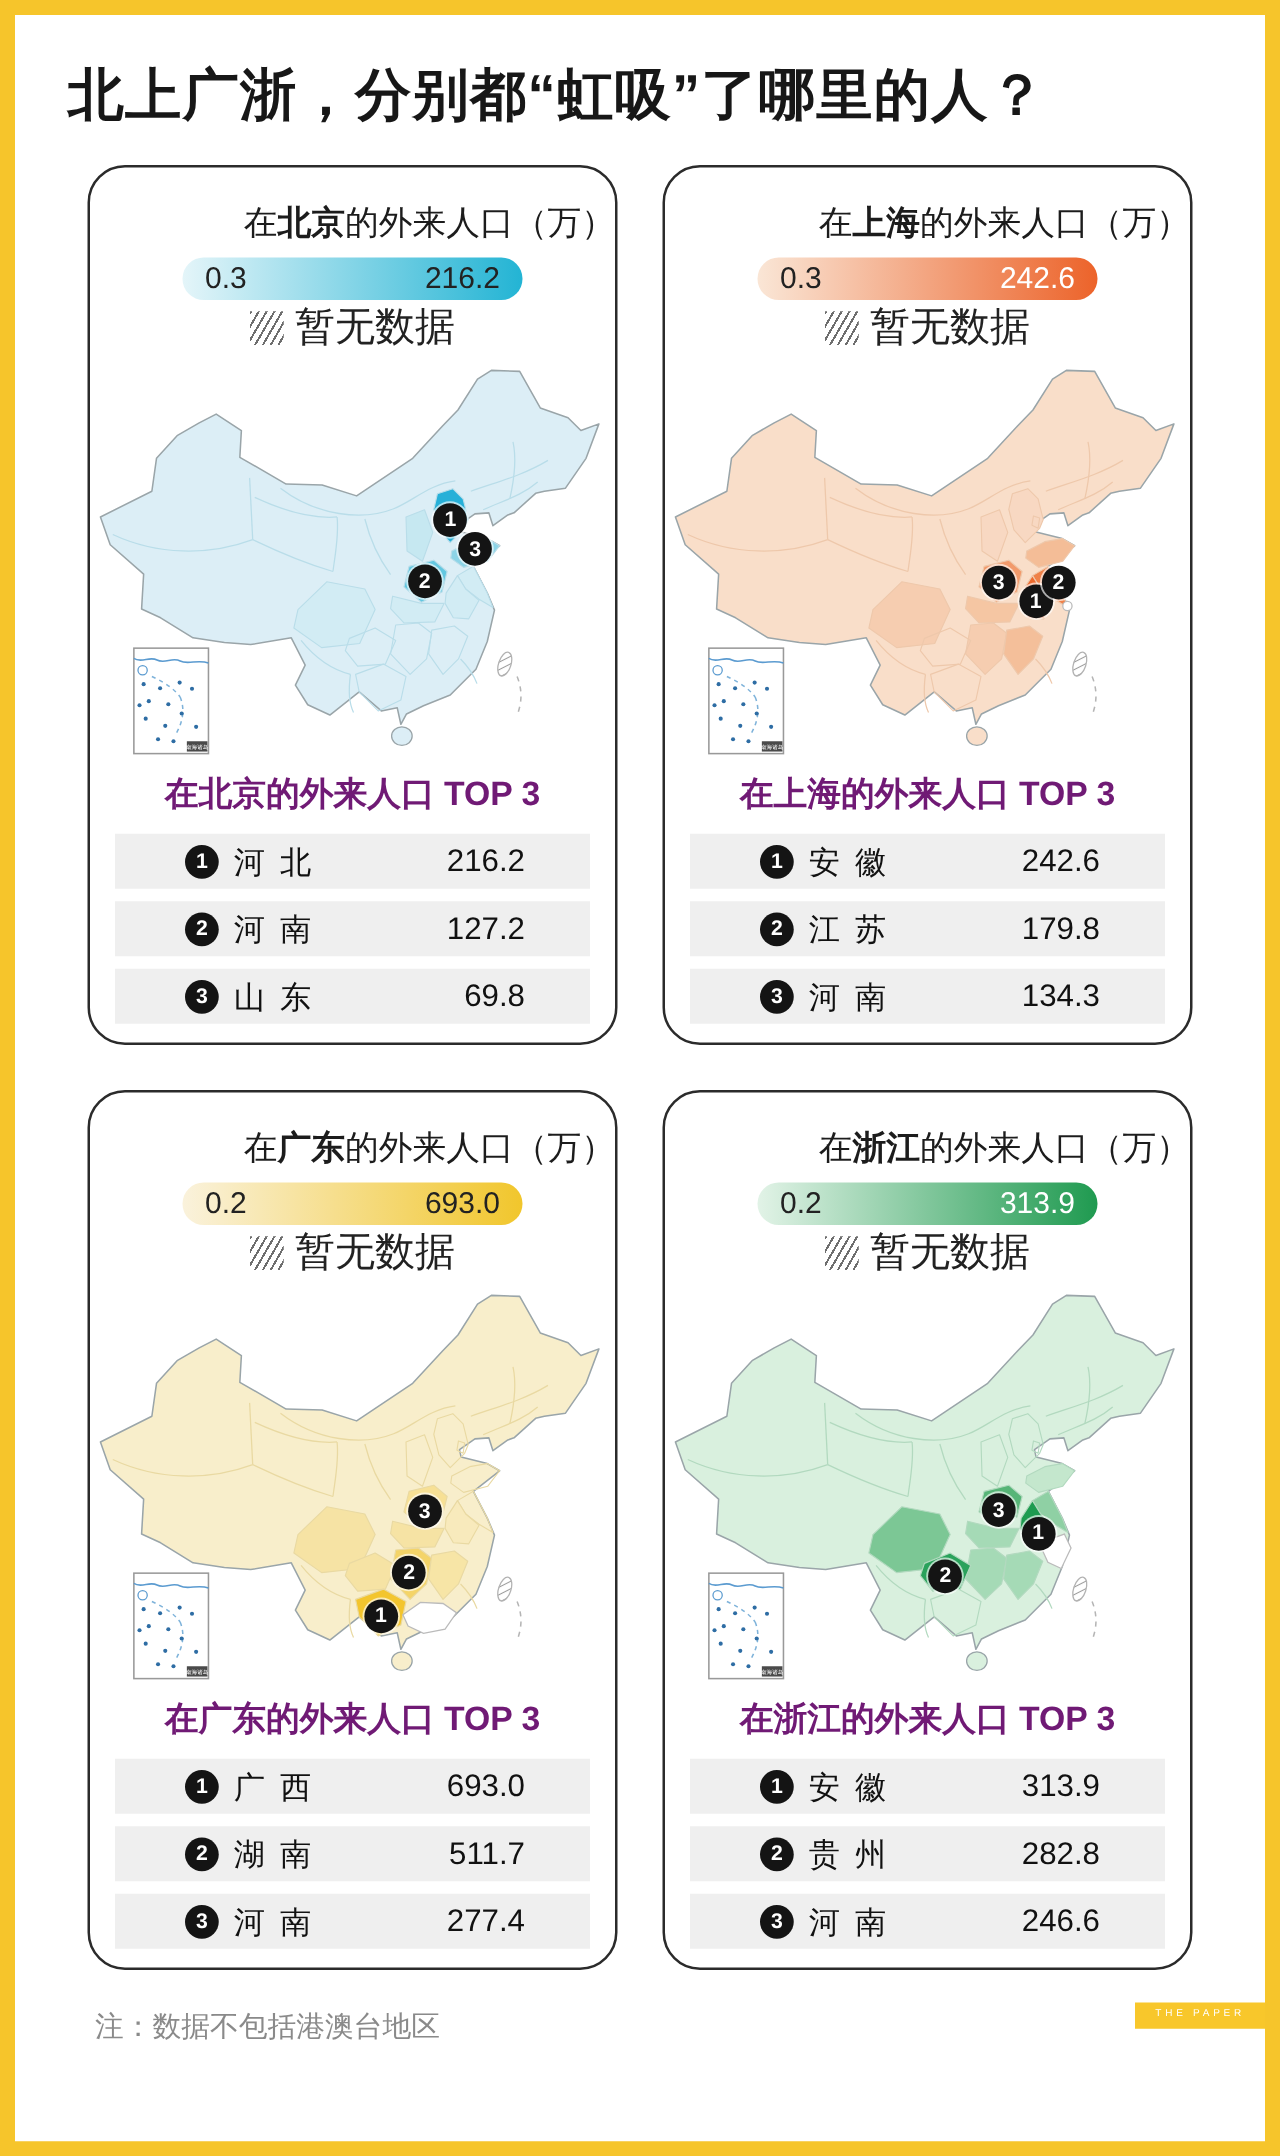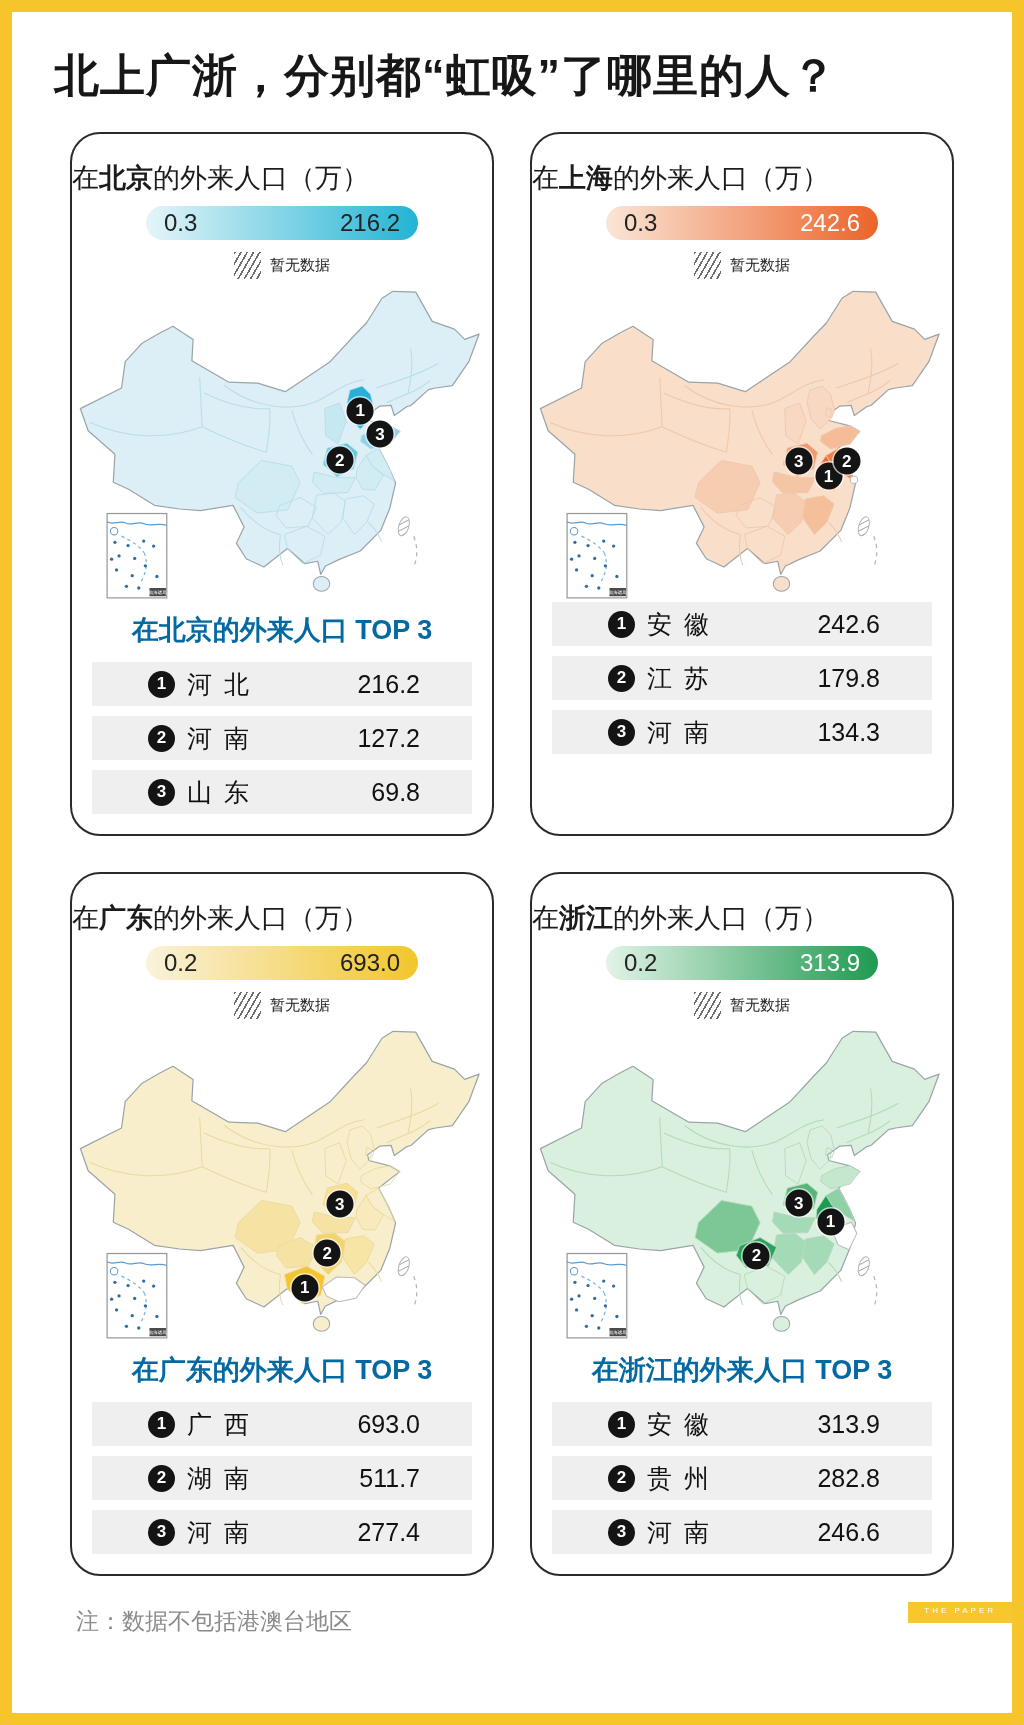--- a/index.html
+++ b/index.html
@@ -7,42 +7,42 @@
     width:1024px;height:1725px;box-sizing:border-box;
     background:#ffffff;border:12px solid #f6c52b;overflow:hidden;
     font-family:"Liberation Sans","DejaVu Sans",sans-serif;color:#171717;
   }
   h1{
     font-size:45px;font-weight:900;margin:34px 40px 26px 42px;
     letter-spacing:1px;color:#171717;
   }
   .panels{display:grid;grid-template-columns:424px 424px;column-gap:36px;row-gap:36px;justify-content:center;}
   .panel{border:2.5px solid #2b2b2b;border-radius:30px;height:700px;background:#fff;overflow:hidden;}
-  .panel h2{font-size:27px;font-weight:400;margin:26px 0 10px;text-align:left;color:#1c1c1c;}
+  .panel h2{font-size:27px;font-weight:400;margin:26px 0 10px;text-align:right;color:#1c1c1c;}
   .panel h2 b{font-weight:900;}
   .pill{
     width:272px;height:34px;margin:0 auto;border-radius:17px;
     display:flex;justify-content:space-between;align-items:center;
     padding:0 18px;box-sizing:border-box;font-size:24px;color:#222;
   }
   .p-sh .pill .max,.p-zj .pill .max{color:#fff;}
-  .nodata{font-size:15px;color:#222;display:flex;align-items:center;justify-content:center;gap:9px;margin-top:12px;}
+  .nodata{font-size:32px;color:#222;display:flex;align-items:center;justify-content:center;gap:9px;margin-top:0;}
   .hatch{
     width:27px;height:27px;display:inline-block;
     background:repeating-linear-gradient(120deg,#6e6e6e 0 1.6px,transparent 1.6px 5.4px);
   }
   .map{position:relative;width:412px;height:321px;margin:2px auto 0;}
   .map svg{width:100%;height:100%;display:block;}
   .marker{
     position:absolute;width:27px;height:27px;border-radius:50%;background:#141414;
     color:#fff;display:flex;align-items:center;justify-content:center;
     font-size:17px;font-weight:700;transform:translate(-50%,-50%);
     box-shadow:0 0 0 1.5px rgba(255,255,255,.65);
   }
-  .panel h3{font-size:27px;font-weight:800;margin:10px 0 14px;text-align:center;color:#0369a1;}
+  .panel h3{font-size:27px;font-weight:800;margin:10px 0 14px;text-align:center;color:#701a75;}
   .row{display:flex;align-items:center;height:44px;background:#efefef;margin:0 20px 10px;padding-left:56px;font-size:25px;color:#111;}
   .rankdot{
     width:27px;height:27px;border-radius:50%;background:#141414;color:#fff;
     display:flex;align-items:center;justify-content:center;font-size:17px;font-weight:700;flex:0 0 27px;
   }
   .prov{margin-left:12px;letter-spacing:12px;}
   .val{margin-left:auto;margin-right:52px;}
   
   .mainland{fill:var(--base);stroke:#9aa5a9;stroke-width:.3;stroke-linejoin:round;}
   .hainan{fill:var(--base);stroke:#9aa5a9;stroke-width:.25;}
@@ -272,20 +272,21 @@
               <circle cx="19.6" cy="71.8" r="0.4"></circle>
         <circle cx="15.2" cy="74.6" r="0.4"></circle>
               <circle cx="8.6" cy="67.6" r="0.4"></circle>
         <circle cx="16.4" cy="63.2" r="0.4"></circle>
       </g>
       <rect x="17.8" y="74.6" width="4" height="2" fill="#4a4a4a"></rect>
       <text x="19.8" y="76.1" font-size="1.1" fill="#ffffff" text-anchor="middle">南海诸岛</text>
     </g>
   </svg>
 </div>
+    <h3>在上海的外来人口 TOP 3</h3>
     <div class="rows">
       <div class="row">
         <span class="rankdot">1</span>
         <span class="prov">安徽</span>
         <span class="val">242.6</span>
       </div>
       <div class="row">
         <span class="rankdot">2</span>
         <span class="prov">江苏</span>
         <span class="val">179.8</span>

